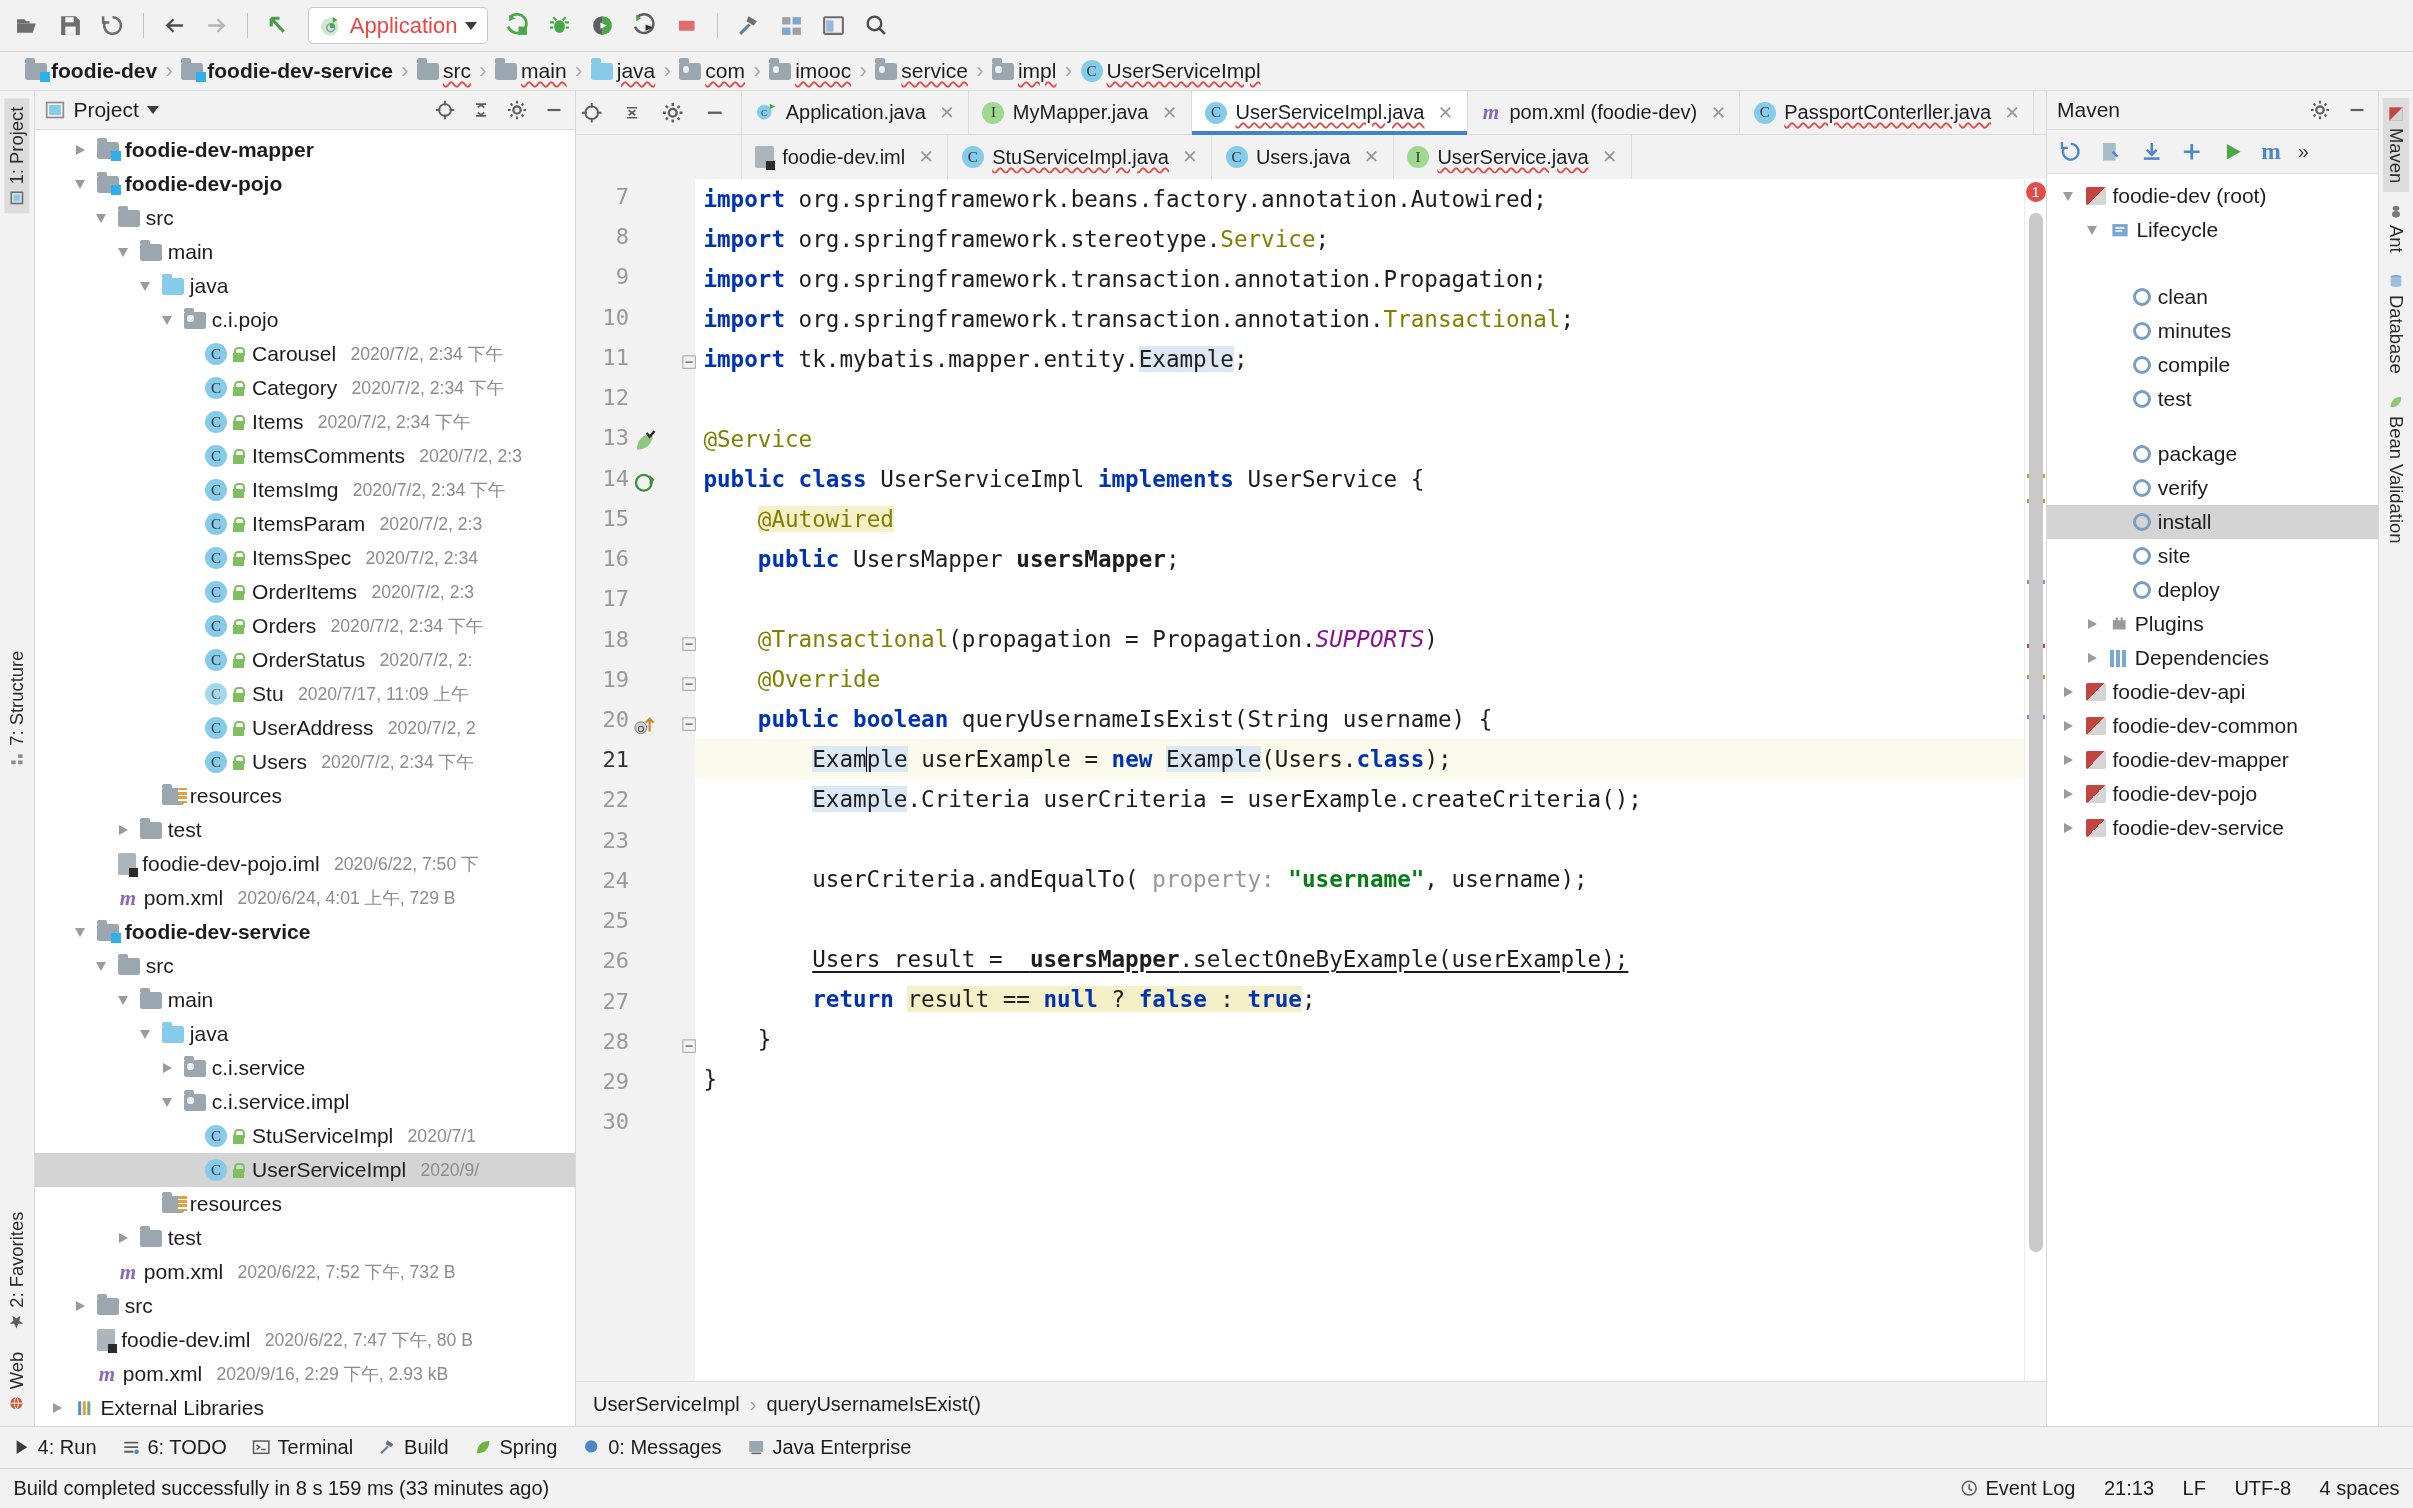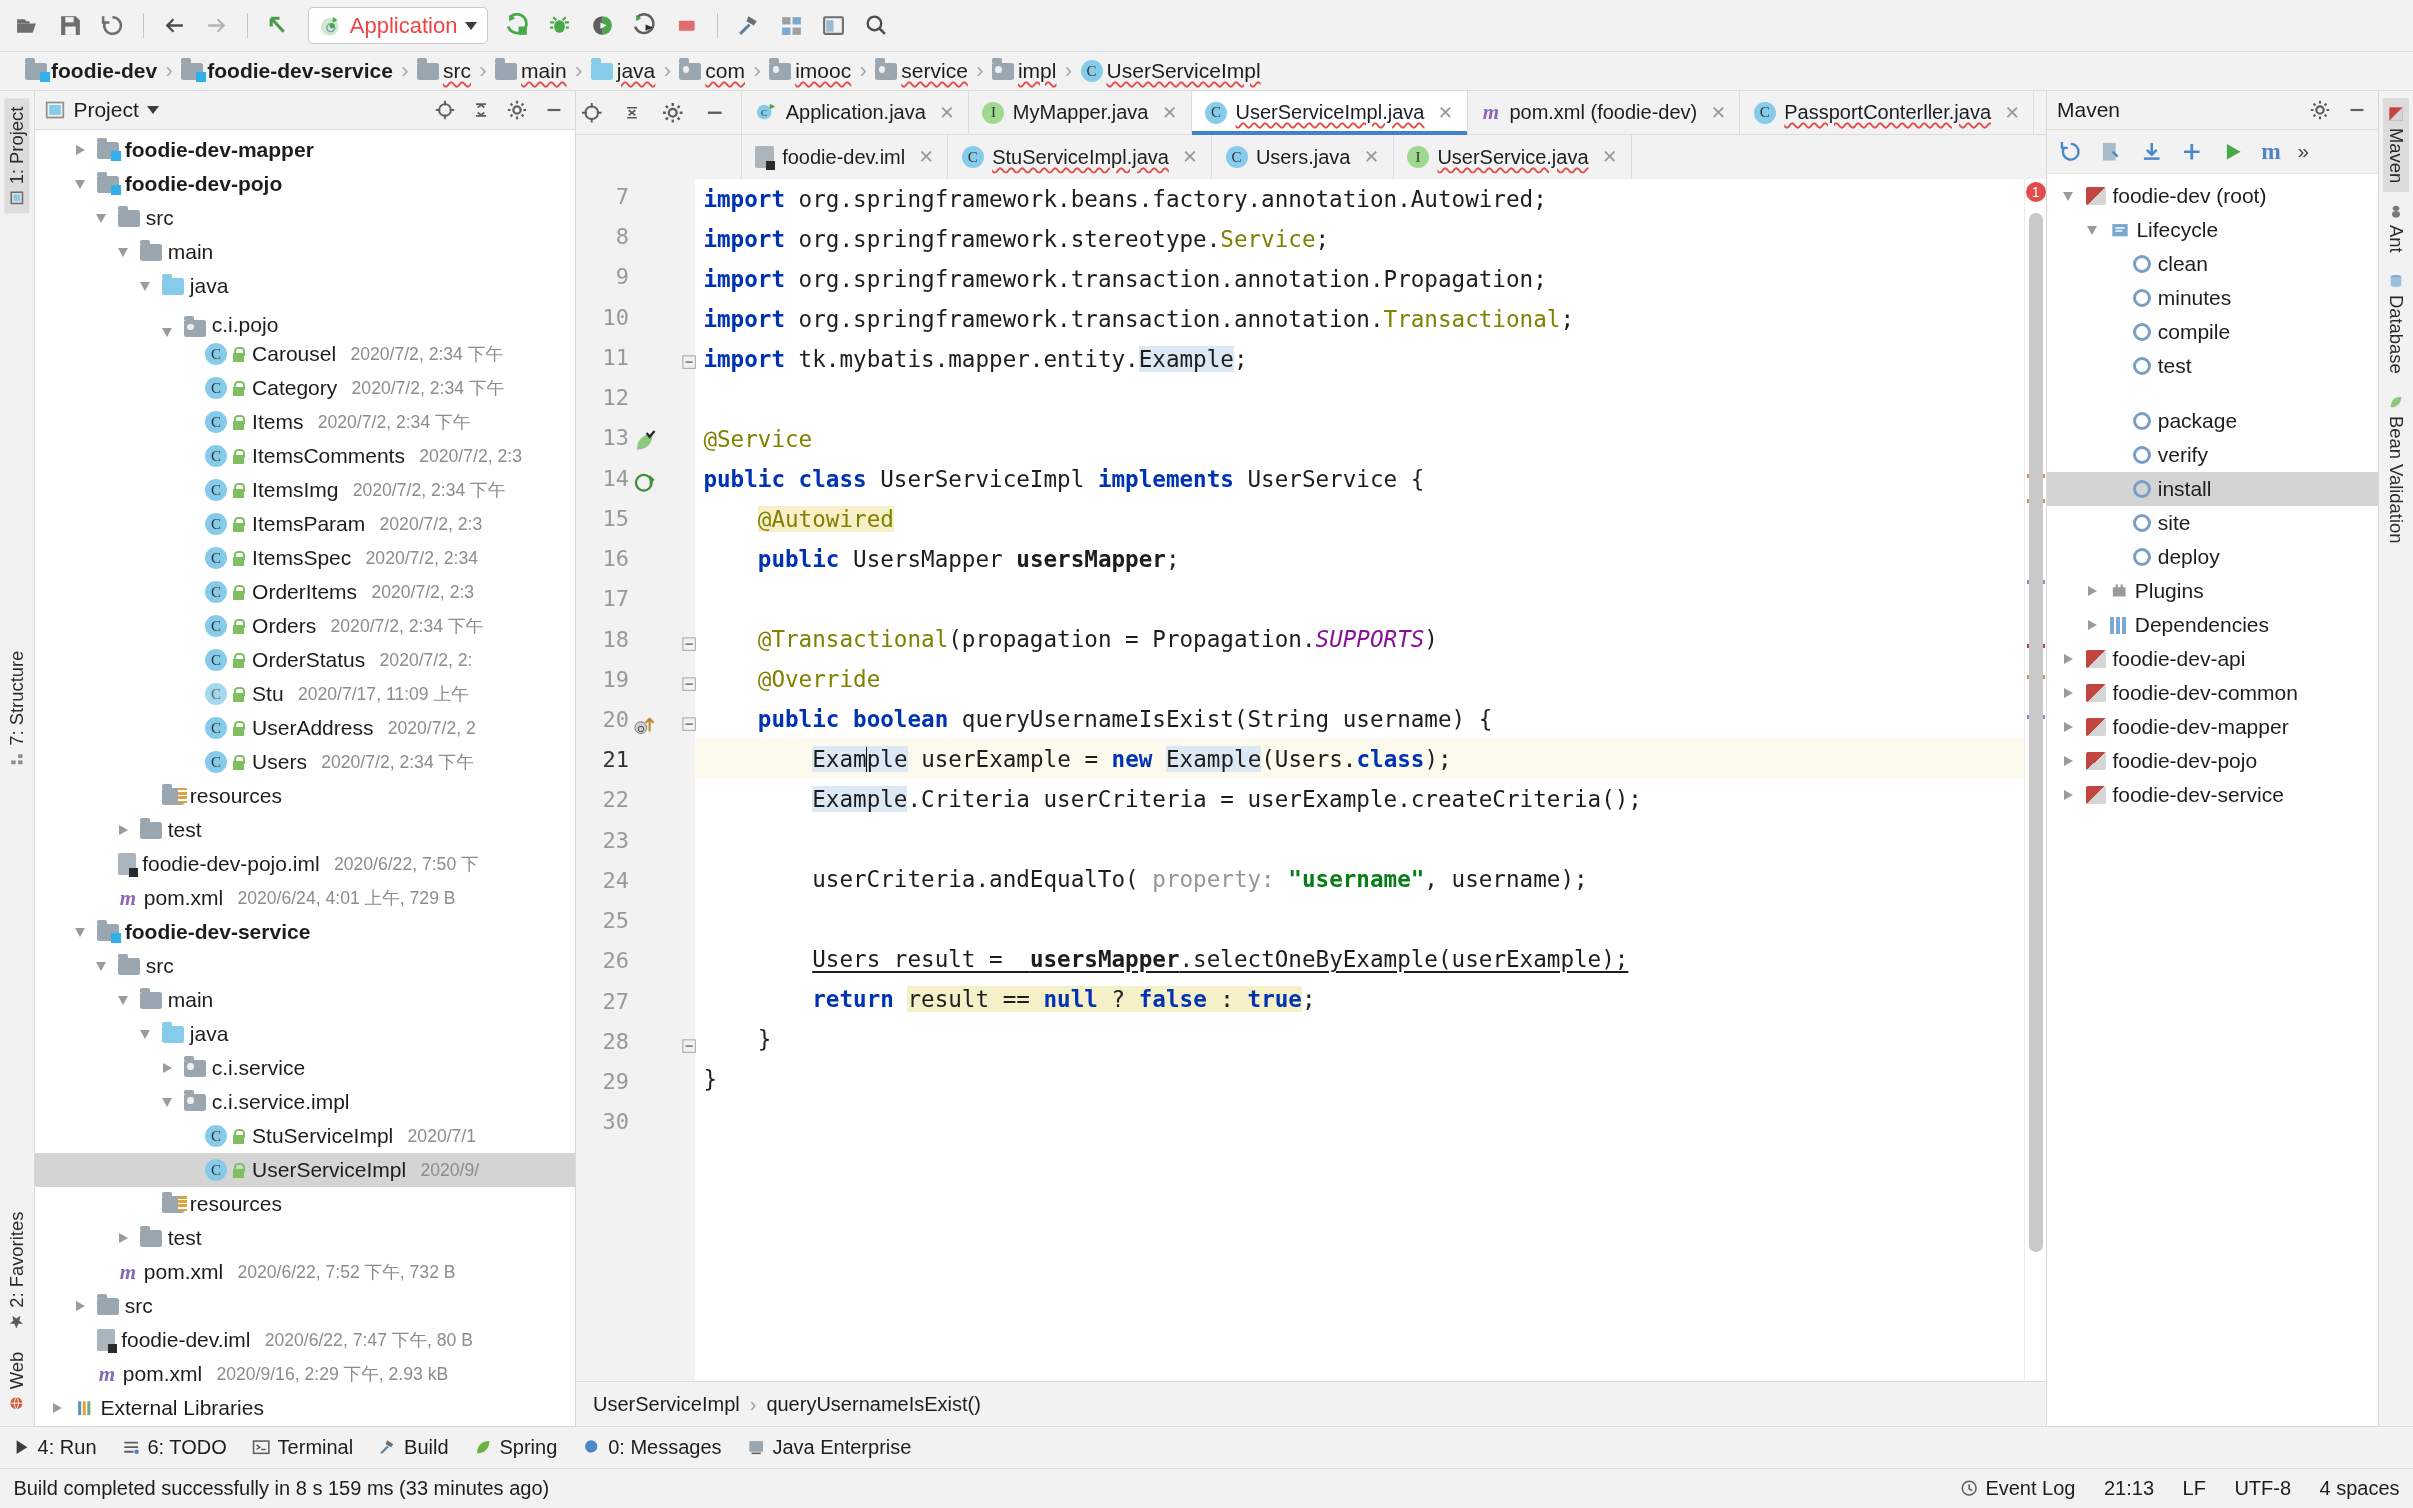--- a/index.html
+++ b/index.html
@@ -434,21 +434,21 @@
             <span class="folder" style="display: inline-flex; align-items: center; flex: 0 0 auto;"></span>
             <span class="nm">main</span>
           </div>
           <div class="node" style="padding-left: 99px;">
             <span class="tw">
               <span class="arrow-d"></span>
             </span>
             <span class="folder blue" style="display: inline-flex; align-items: center; flex: 0 0 auto;"></span>
             <span class="nm">java</span>
           </div>
-          <div class="node" style="padding-left: 121px; align-items: flex-end;">
+          <div class="node" style="padding-left: 121px;">
             <span class="tw">
               <span class="arrow-d"></span>
             </span>
             <span class="folder pkg" style="display: inline-flex; align-items: center; flex: 0 0 auto;"></span>
             <span class="nm">c.i.pojo</span>
           </div>
           <div class="node" style="padding-left: 142px;">
             <span class="tw"></span>
             <span class="cico" style="display: inline-flex; align-items: center; flex: 0 0 auto;">C</span>
             <span class="lock">
@@ -961,21 +961,21 @@
               <span class="arrow-d"></span>
             </span>
             <span style="display: inline-flex; align-items: center; flex: 0 0 auto;">
               <svg width="20" height="18.4" viewBox="0 0 24 24">
                 <rect x="2" y="4" width="20" height="16" fill="#7aa8d0"></rect>
                 <path d="M6 9h12M6 13h9" stroke="#fff" stroke-width="2"></path>
               </svg>
             </span>
             <span>Lifecycle</span>
           </div>
-          <div class="mv-node" style="padding-left: 57px;">
+          <div class="mv-node" style="padding-left: 57px; margin-top: 33px;">
             <span class="tw"></span>
             <span class="gearsm" style="display: inline-flex; align-items: center; flex: 0 0 auto;"></span>
             <span>clean</span>
           </div>
           <div class="mv-node" style="padding-left: 57px;">
             <span class="tw"></span>
             <span class="gearsm" style="display: inline-flex; align-items: center; flex: 0 0 auto;"></span>
             <span>minutes</span>
           </div>
           <div class="mv-node" style="padding-left: 57px;">

